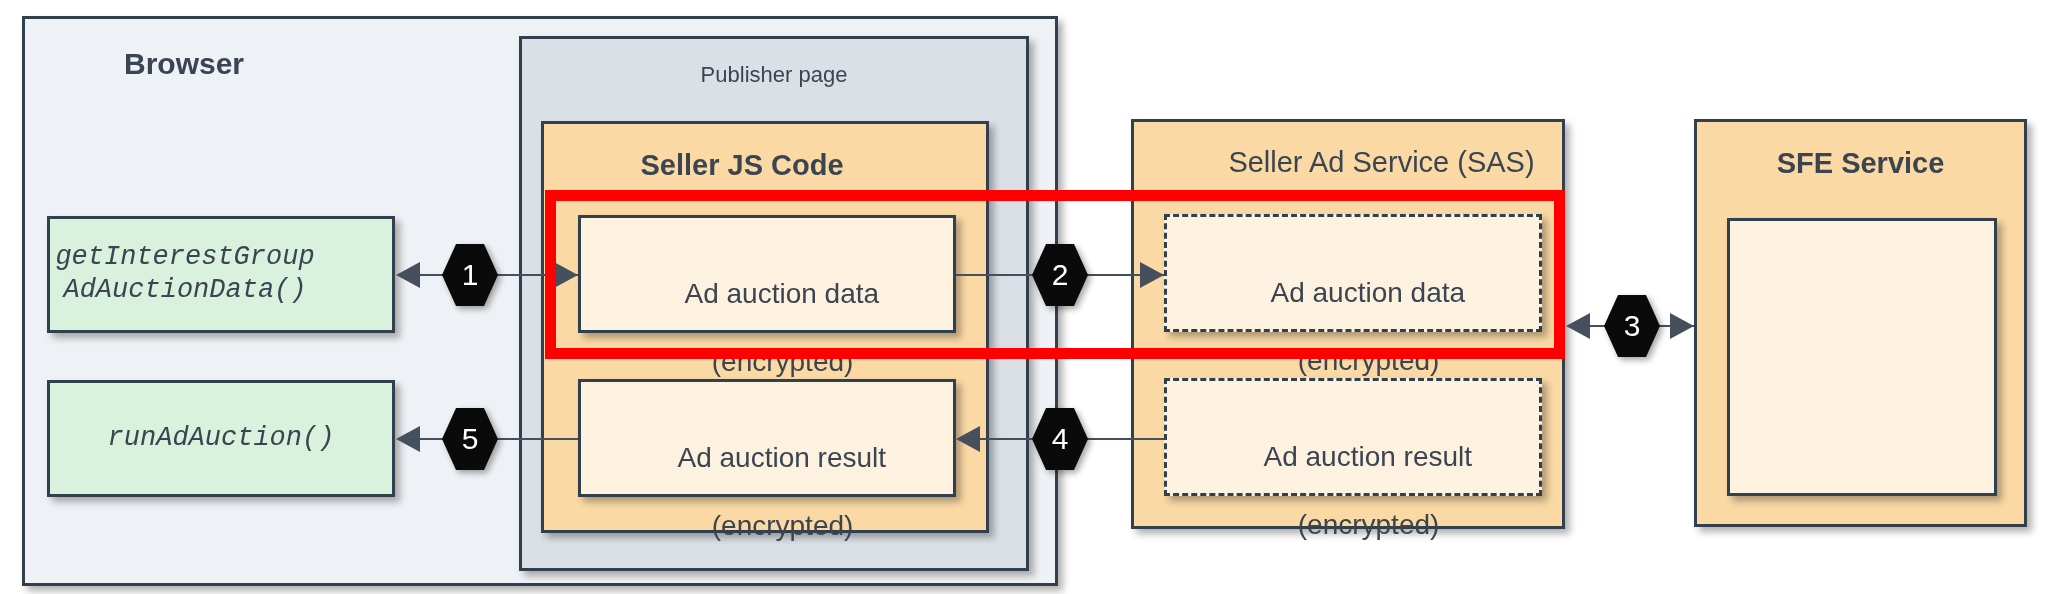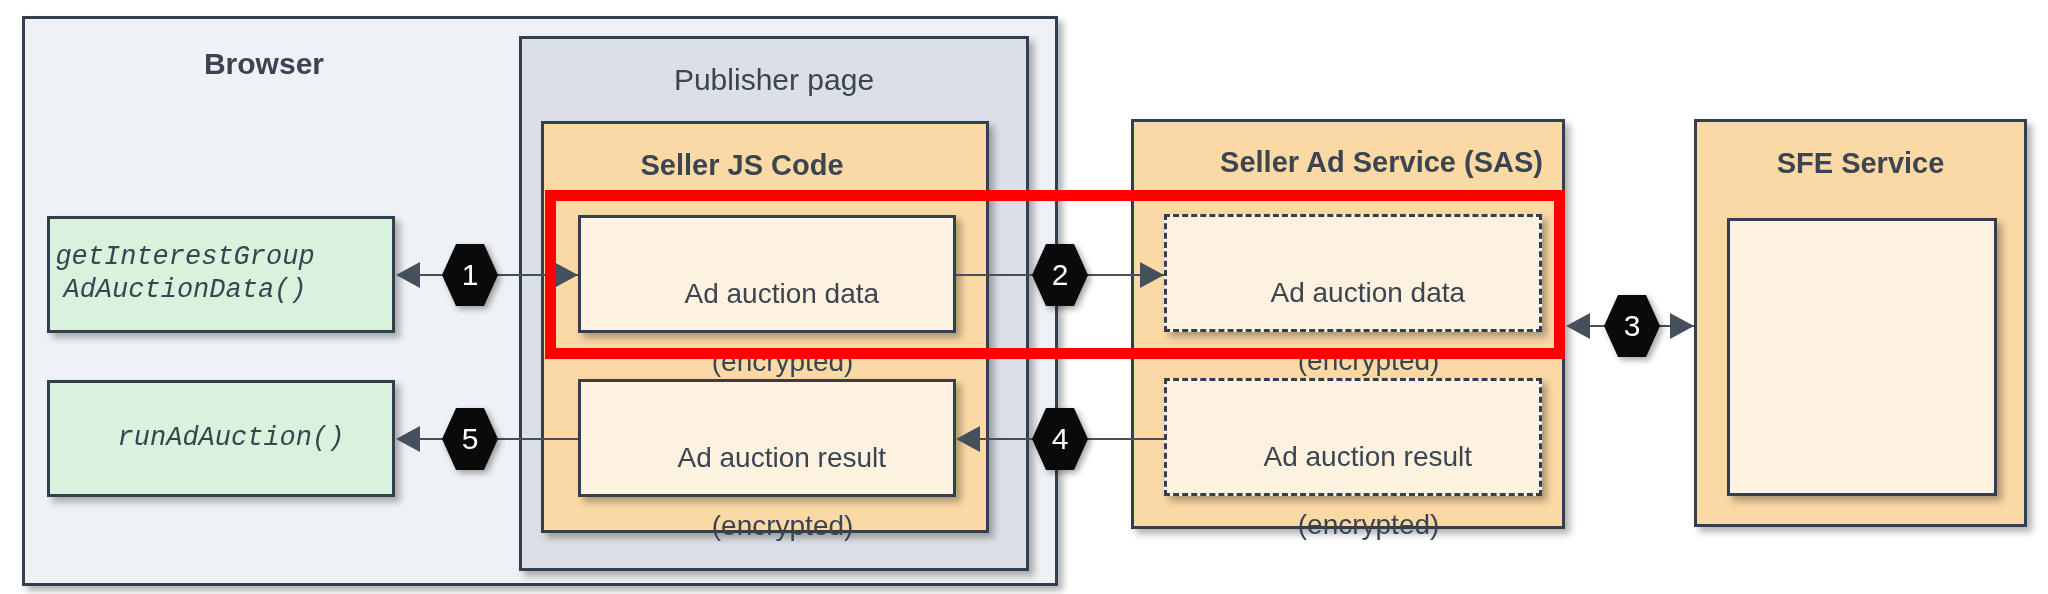--- a/index.html
+++ b/index.html
@@ -34,48 +34,48 @@
     line-height: 1.22;
   }
 
   
   #browser {
     left: 22px; top: 16px; width: 1036px; height: 570px;
     background: #eef1f5;
   }
   #browser-title {
     left: 44px; top: 46px; width: 280px;
-    font-size: 30px; font-weight: bold; text-align: right;
+    font-size: 30px; font-weight: bold; text-align: center;
   }
 
   #publisher {
     left: 519px; top: 36px; width: 510px; height: 535px;
     background: #dbe0e6;
   }
   #publisher-title {
     left: 519px; top: 62px; width: 510px;
-    font-size: 30px; font-weight: normal;
+    font-size: 22px; font-weight: normal;
   }
 
   #sellerjs {
     left: 541px; top: 121px; width: 448px; height: 412px;
     background: #fbd9a5;
   }
   #sellerjs-title {
     left: 520px; top: 148px; width: 444px;
     font-size: 29px; font-weight: bold;
   }
 
   #sas {
     left: 1131px; top: 119px; width: 434px; height: 410px;
     background: #fbd9a5;
   }
   #sas-title {
     left: 1131px; top: 145px; width: 501px;
-    font-size: 29px; font-weight: bold;
+    font-size: 29px; font-weight: normal;
   }
 
   #sfe {
     left: 1694px; top: 119px; width: 333px; height: 408px;
     background: #fbd9a5;
   }
   #sfe-title {
     left: 1694px; top: 146px; width: 333px;
     font-size: 29px; font-weight: bold;
   }
@@ -107,21 +107,21 @@
     font-style: italic;
     font-size: 27px;
   }
   .leaf-label {
     font-size: 28px;
   }
   .leaf-label .sub { }
 
   
   #fn-getiga-lbl  { left: 47px;  top: 241px;  width: 276px; }
-  #fn-runad-lbl   { left: 47px;  top: 422px;  width: 348px; margin-left: 10px; }
+  #fn-runad-lbl   { left: 47px;  top: 422px;  width: 348px; }
   #js-data-lbl    { left: 578px; top: 243px;  width: 378px; }
   #js-result-lbl  { left: 578px; top: 407px;  width: 378px; }
   #sas-data-lbl   { left: 1164px; top: 242px; width: 378px; }
   #sas-result-lbl { left: 1164px; top: 406px; width: 378px; }
   #bna-lbl        { left: 1727px; top: 340px; width: 270px; }
 
   
   #red-highlight {
     position: absolute;
     box-sizing: border-box;

